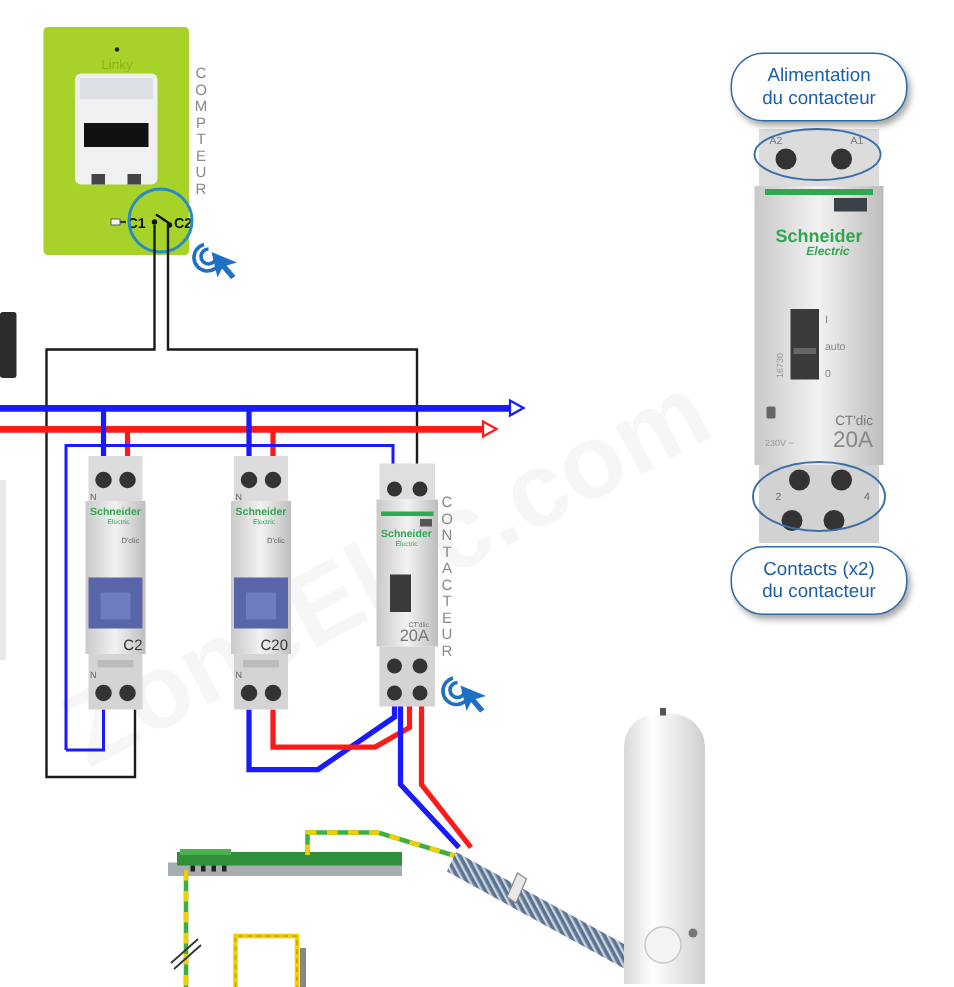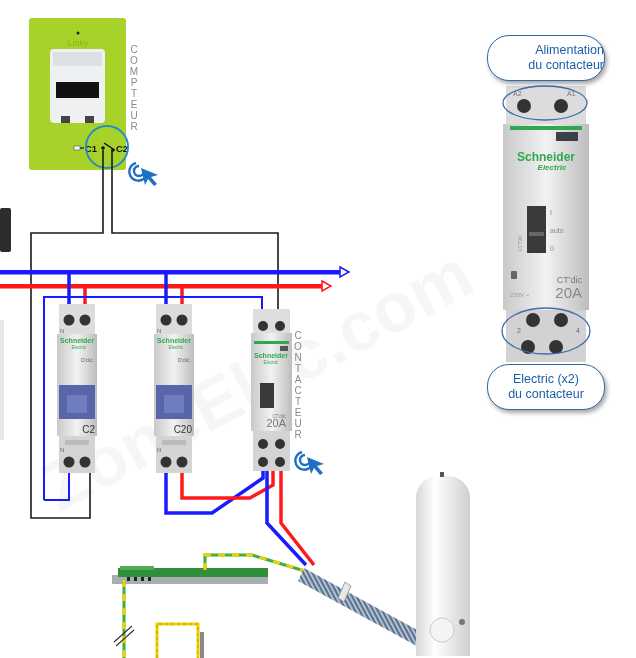--- a/index.html
+++ b/index.html
@@ -239,20 +239,20 @@
     <div>N</div>
     <div>T</div>
     <div>A</div>
     <div>C</div>
     <div>T</div>
     <div>E</div>
     <div>U</div>
     <div>R</div>
   </div>
 
-<div class="callout" style="left:487px;top:35px;align-items:flex-end;">
+<div class="callout" style="left:487px;top:35px;">
   <span>Alimentation</span>
   <span>du contacteur</span>
 </div>
 <div class="callout" style="left:487px;top:364px;">
-  <span>Electric (x2)</span>
+  <span>Contacts (x2)</span>
   <span>du contacteur</span>
 </div>
 
 </body></html>

